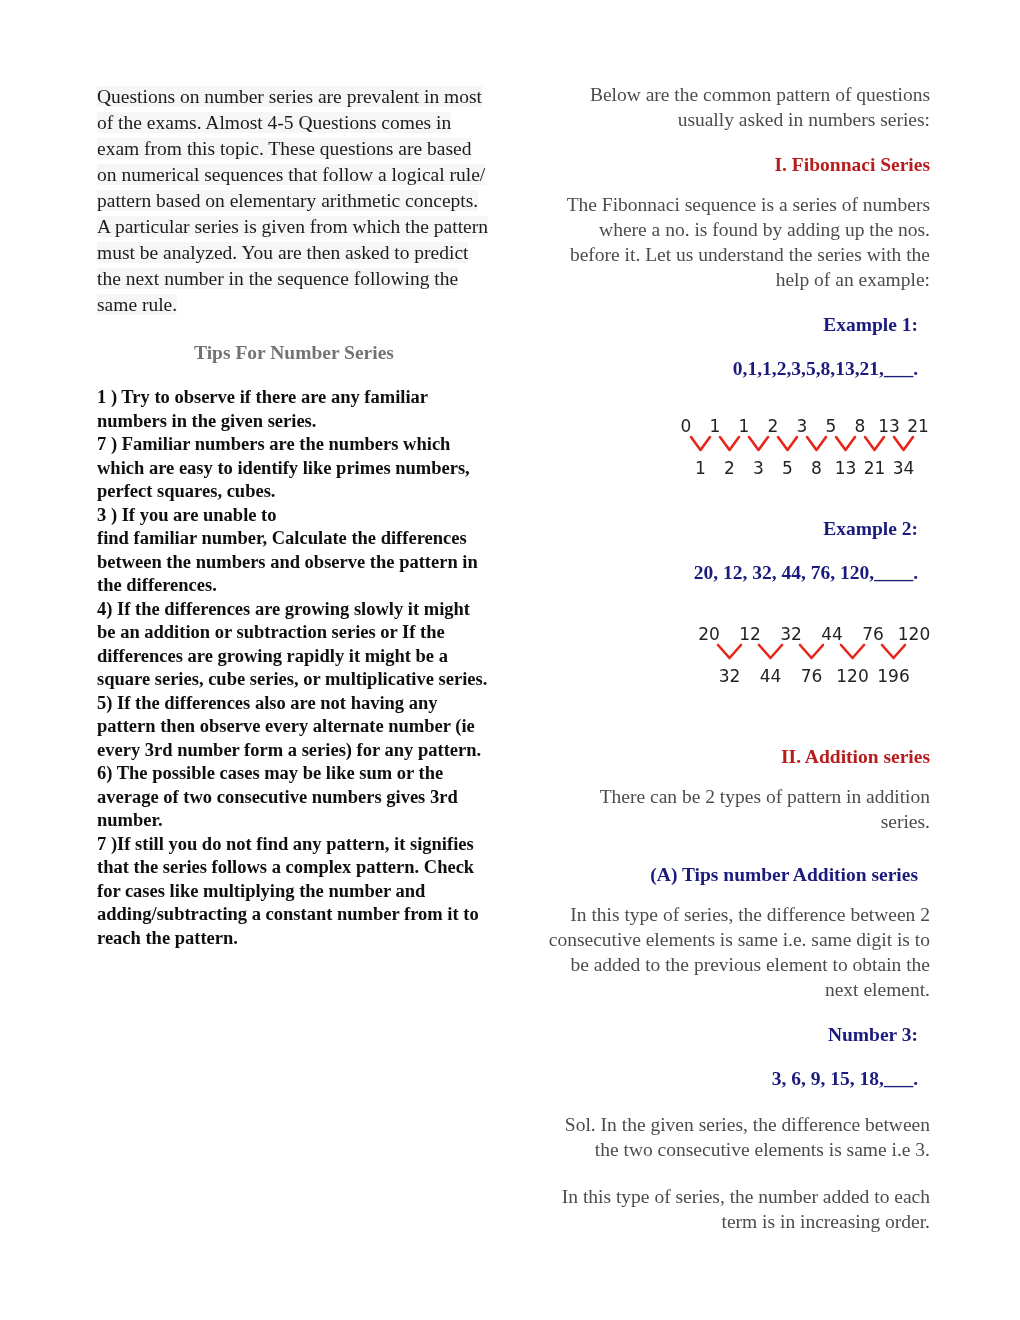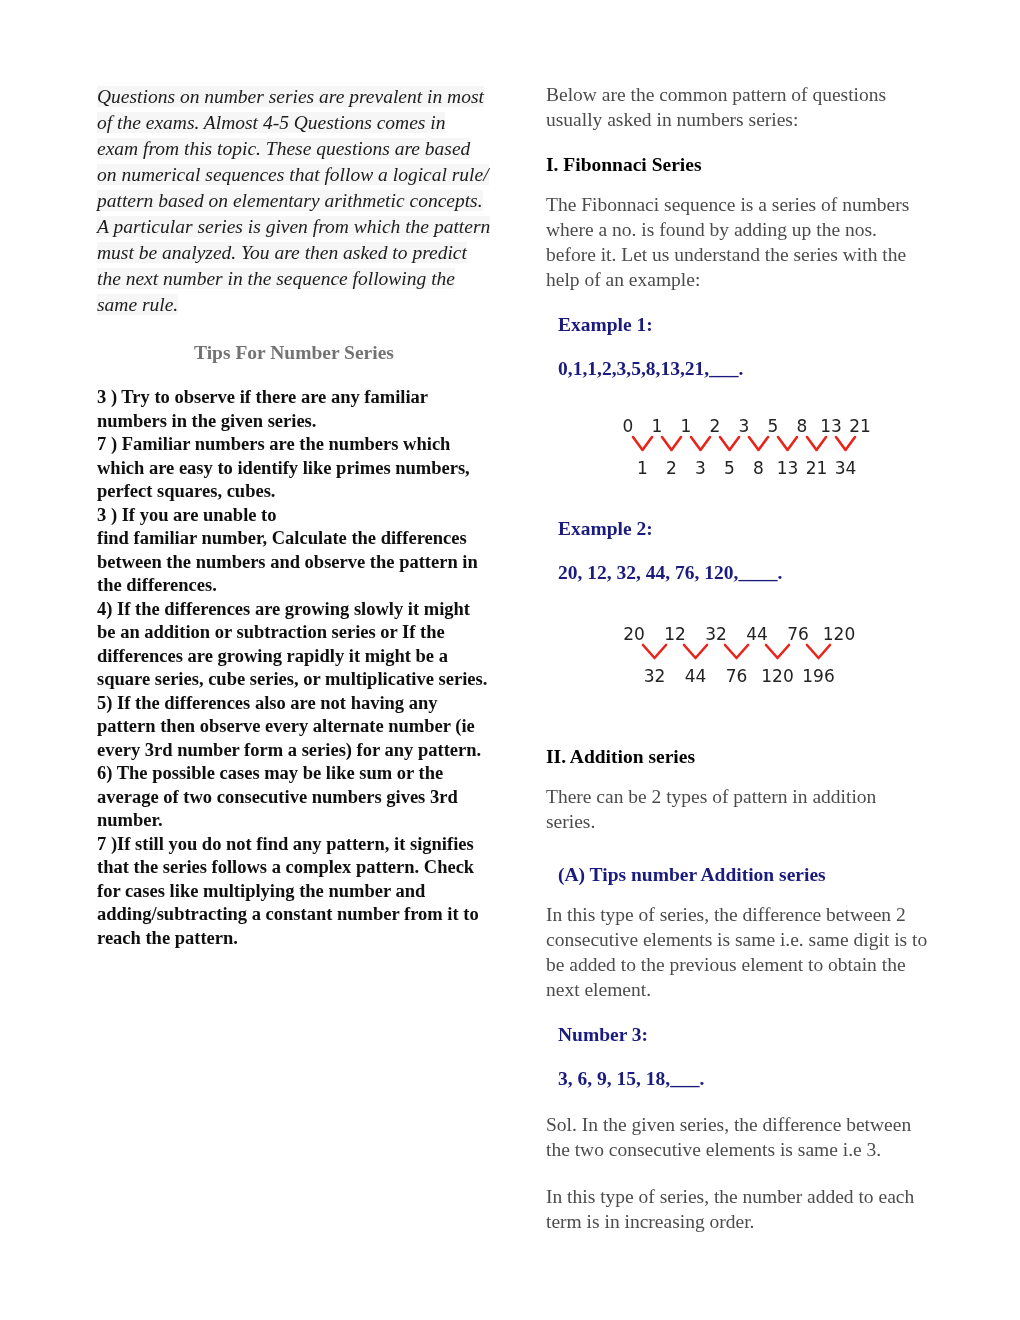--- a/index.html
+++ b/index.html
@@ -5,30 +5,30 @@
   html,body{margin:0;padding:0;background:#ffffff;}
   .page{
     position:relative;
     width:1020px;height:1320px;
     background:#ffffff;
     font-family:"Liberation Serif", serif;
     overflow:hidden;
   }
   
   .col-left{position:absolute;left:97px;top:84px;width:394px;}
-  .intro-p{margin:0;font-size:19.5px;line-height:26px;color:#1c1c1c;font-style:italic;}
+  .intro-p{margin:0;font-size:19.5px;line-height:26px;color:#1c1c1c;}
   .hl{background:#f6f6f6;box-decoration-break:clone;-webkit-box-decoration-break:clone;}
   .bold-intro{margin:29px 0 0 0;font-weight:bold;font-size:18.5px;line-height:23.5px;color:#0f0f0f;}
   .tips-title{margin:24px 0 0 0;text-align:center;font-weight:bold;font-size:19.5px;color:#737373;}
   .tips{margin:22px 0 0 0;font-weight:bold;font-size:18.5px;line-height:23.5px;color:#0f0f0f;}
   .tips .tip{white-space:pre-line;}
   
-  .col-right{position:absolute;left:546px;top:82px;width:384px;}
+  .col-right{position:absolute;left:546px;top:82px;width:384px;text-align:right;}
   .r-text{margin:0;font-size:19.5px;line-height:25px;color:#4c4c4c;}
-  .r-red{margin:0;font-size:19.5px;font-weight:bold;color:#000000;}
+  .r-red{margin:0;font-size:19.5px;font-weight:bold;color:#b91c1c;}
   .r-navy{margin:12px;font-size:19.5px;font-weight:bold;color:#1b1b7e;}
   .mt-sm{margin-top:16px;}
   .mt-md{margin-top:22px;}
   .mt-lg{margin-top:30px;}
   .diagram-wrap{margin-top:36px;}
   .diagram-wrap.d1{margin-left:70px;}
   .diagram-wrap.d2{margin-left:72px;margin-top:40px;}
   .dg-num{font-family:"DejaVu Sans", sans-serif;font-size:17px;fill:#232323;}
   .dg-chev{fill:none;stroke:#e8241b;stroke-width:2.6;stroke-linecap:round;stroke-linejoin:round;}
   .gap-after-d1{margin-top:34px;}
@@ -39,21 +39,21 @@
 
 <div class="page">
 
   <div class="col-left">
     <p class="intro-p"><span class="hl">Questions on number series are prevalent in most of the exams. Almost 4-5 Questions comes in exam from this topic. These questions are based on numerical sequences that follow a logical rule/ pattern based on elementary arithmetic concepts. A particular series is given from which the pattern must be analyzed. You are then asked to predict the next number in the sequence following the same rule.</span></p>
 
 
     <p class="tips-title">Tips For Number Series</p>
 
     <div class="tips">
-      <div class="tip">3 ) Try to observe if there are any familiar numbers in the given series.</div>
+      <div class="tip">1 ) Try to observe if there are any familiar numbers in the given series.</div>
       <div class="tip">7 ) Familiar numbers are the numbers which which are easy to identify like primes numbers, perfect squares, cubes.</div>
       <div class="tip">3 ) If you are unable to
 find familiar number, Calculate the differences between the numbers and observe the pattern in the differences.</div>
       <div class="tip">4)  If the differences are growing slowly it might be an addition or subtraction series or If the differences are growing rapidly it might be a square series, cube series, or multiplicative series.</div>
       <div class="tip">5) If the differences also are not having any pattern then observe every alternate number (ie every 3rd number form a series) for any pattern.</div>
       <div class="tip">6) The possible cases may be like sum or the average of two consecutive numbers gives 3rd number.</div>
       <div class="tip">7 )If still you do not find any pattern, it signifies that the series follows a complex pattern. Check for cases like multiplying the number and adding/subtracting a constant number from it to reach the pattern.</div>
     </div>
   </div>
 

